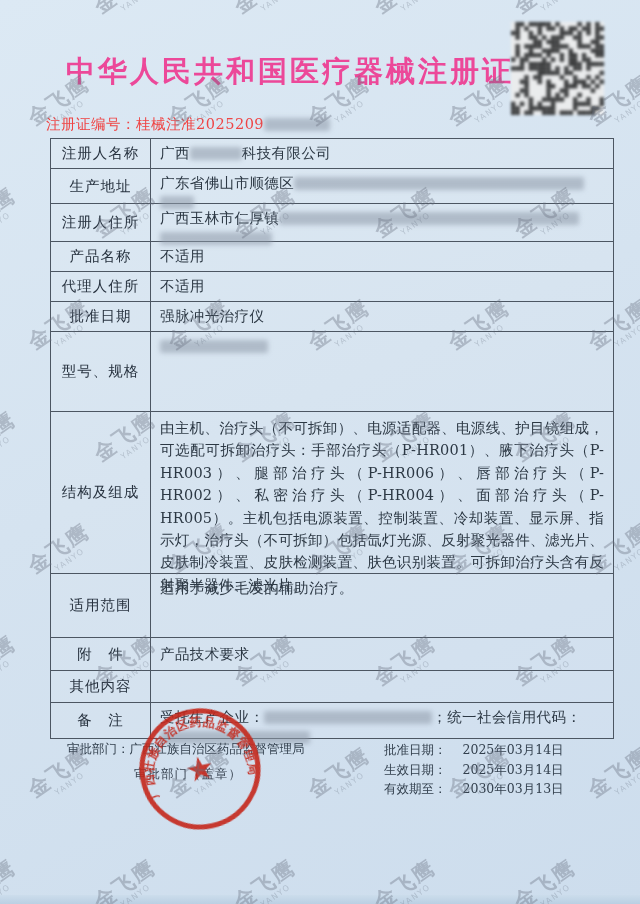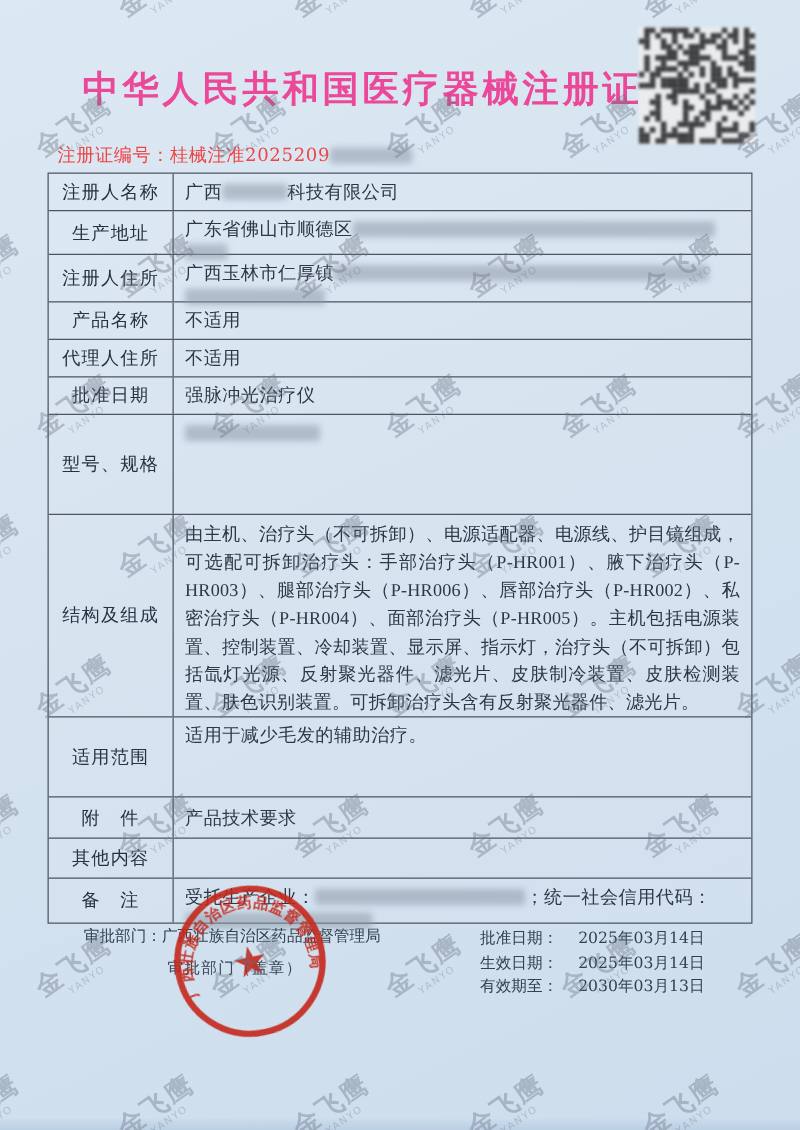--- a/index.html
+++ b/index.html
@@ -16,22 +16,22 @@
   
   .title{position:absolute;top:52px;left:0;width:580px;text-align:center;
     font-size:29px;font-weight:700;letter-spacing:3px;color:#ec4899;}
   .qr{position:absolute;left:511px;top:22px;width:93px;height:93px;
     filter:blur(1.4px) grayscale(1);opacity:.9;background:#e8e8e6;}
   .qr svg{display:block;}
 
   .regno{position:absolute;left:46px;top:115px;font-size:14.5px;letter-spacing:.5px;color:#ef4444;}
 
   
-  .cert-table{position:absolute;left:38px;top:138px;width:564px;
-    border:1.6px solid #4c5662;box-sizing:border-box;background:rgba(255,255,255,.06);font-family:Liberation Serif, serif;}
+  .cert-table{position:absolute;left:50px;top:138px;width:564px;
+    border:1.6px solid #4c5662;box-sizing:border-box;background:rgba(255,255,255,.06);}
   .tr{display:flex;border-top:1px solid #4c5662;box-sizing:border-box;}
   .tr:first-child{border-top:none;}
   .th{flex:0 0 100px;width:100px;border-right:1px solid #4c5662;box-sizing:border-box;
     display:flex;align-items:center;justify-content:center;
     font-size:14.5px;letter-spacing:1px;text-align:center;color:#27323f;}
   .td{flex:1;padding:3px 9px;font-size:14.5px;display:flex;align-items:center;
     letter-spacing:.4px;color:#2c3844;box-sizing:border-box;min-width:0;}
   .td.top{align-items:flex-start;padding-top:5px;}
   .td.block{display:block;padding-top:5px;}
   .longtext{line-height:22.4px;text-align:justify;letter-spacing:.2px;}

